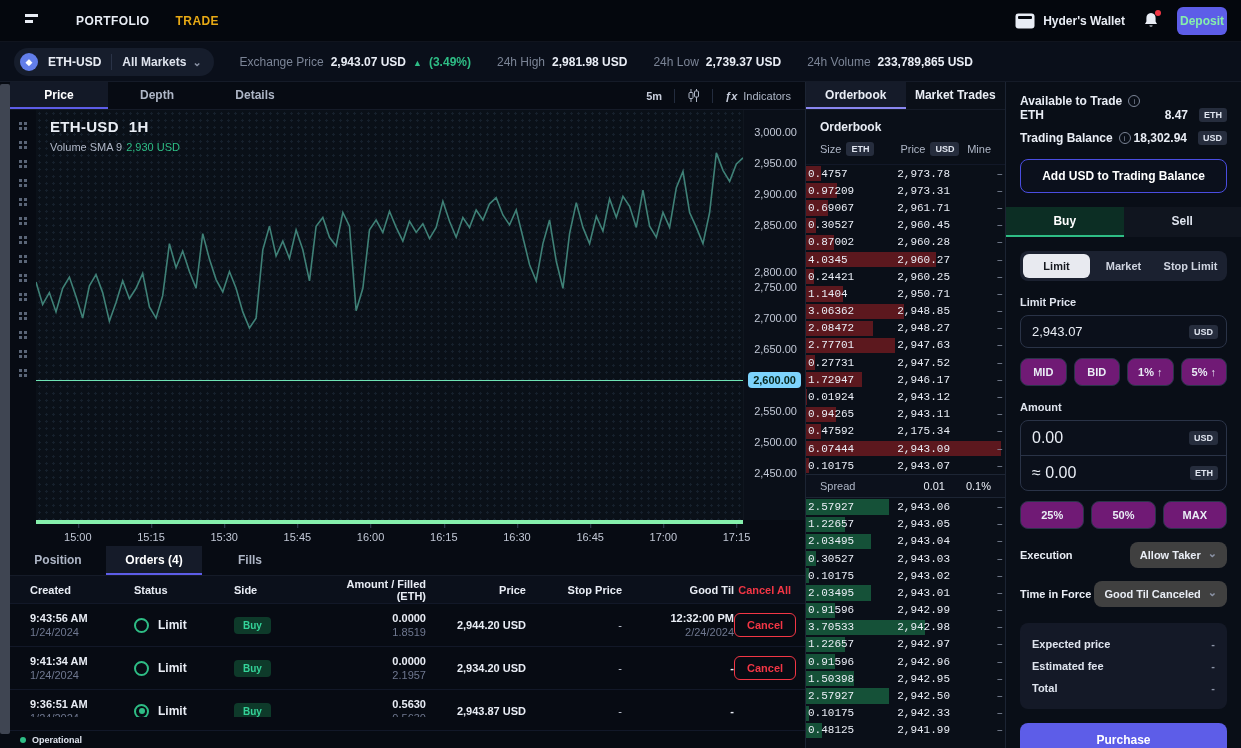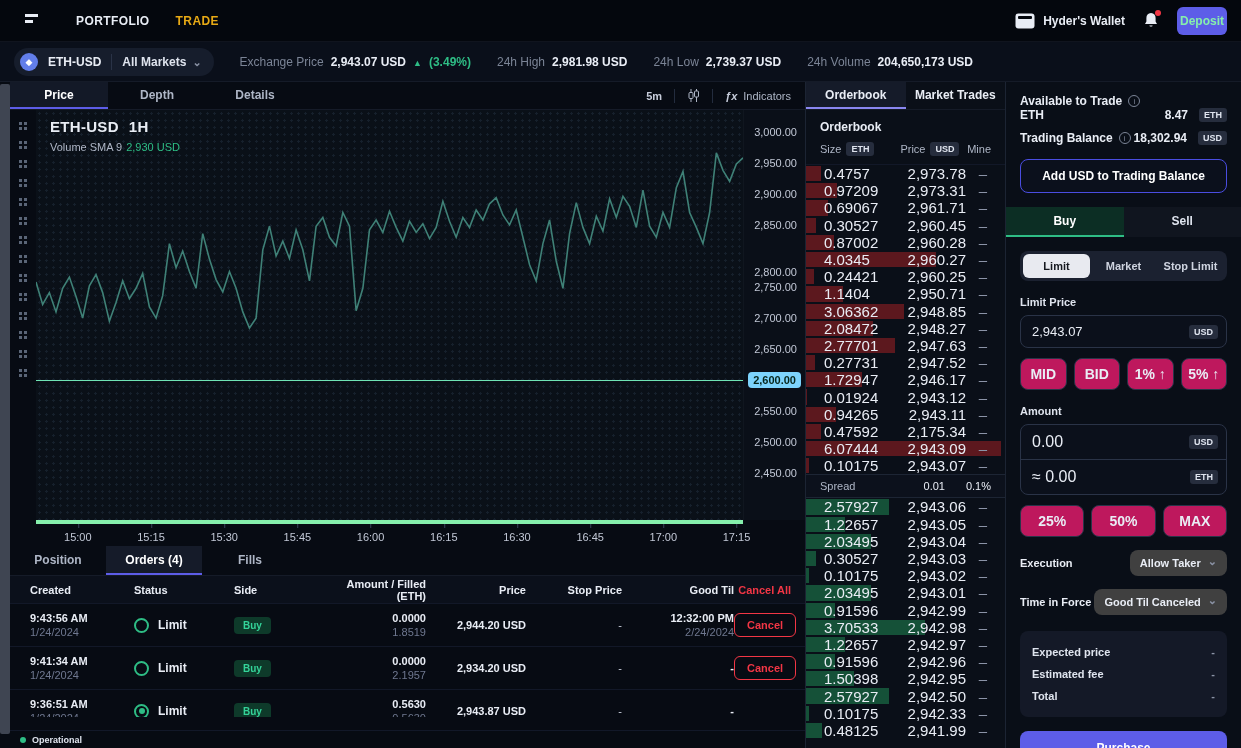--- a/index.html
+++ b/index.html
@@ -100,21 +100,21 @@
   
   .ob-tabs { display:flex; height:28px; border-bottom:1px solid #151b28; }
   .obtab { flex:1; display:flex; align-items:center; justify-content:center; font-size:12px; font-weight:bold; color:#e9edf5; cursor:pointer; border-bottom:2px solid transparent; }
   .obtab.active { background:#151b29; border-bottom-color:#8a87f0; }
   .ob-title { font-size:12px; font-weight:bold; padding:10px 14px 6px; }
   .ob-colhead { display:flex; align-items:center; padding:2px 14px 8px; font-size:11px; color:#aeb6c6; border-bottom:1px solid #121828; }
   .unit-badge { background:#262d3d; color:#dfe4ee; font-size:9px; font-weight:bold; padding:2px 5px; border-radius:3px; margin-left:5px; }
   .ob-colhead .mid { margin-left:26px; }
   .ob-colhead .mine { margin-left:auto; }
   .ob-rows { }
-  .ob-row { position:relative; height:17.2px; display:flex; align-items:center; padding:0 18px; font-size:15px; }
+  .ob-row { position:relative; height:17.2px; display:flex; align-items:center; padding:0 2px; font-size:11px;font-family:Liberation Mono, monospace; }
   .ob-bar { position:absolute; left:0; top:1px; bottom:1px; z-index:0; }
   .ask .ob-bar { background:#5c181e; }
   .bid .ob-bar { background:#155138; }
   .ob-size { position:relative; z-index:1; width:72px; color:#e9edf5; }
   .ob-price { position:relative; z-index:1; width:70px; text-align:right; color:#e9edf5; }
   .ob-mine { position:relative; z-index:1; margin-left:auto; color:#8b93a6; }
   .spread-row { display:flex; align-items:center; height:24px; padding:0 14px; font-size:11px; border-top:1px solid #1d2534; border-bottom:1px solid #1d2534; background:#0c111c; }
   .spread-row .s-lbl { color:#aeb6c6; }
   .spread-row .s-val { margin-left:auto; color:#e9edf5; }
   .spread-row .s-pct { width:46px; text-align:right; color:#e9edf5; }
@@ -135,21 +135,21 @@
   .seg-btn { flex:1; text-align:center; font-size:11px; font-weight:bold; color:#cfd4e0; padding:6px 0; border-radius:6px; cursor:pointer; white-space:nowrap; }
   .seg-btn.active { background:#e8eaf0; color:#15181f; }
   .fld-label { font-size:11px; font-weight:bold; color:#dfe4ee; margin-top:15px; }
   .inputbox { margin-top:7px; display:flex; align-items:center; border:1px solid #2a3347; border-radius:8px; padding:8px 8px 8px 11px; background:#0b101b; }
   .inputbox .val { font-size:13px; color:#e9edf5; }
   .inputbox .badge { margin-left:auto; }
   .amount-group { margin-top:7px; border:1px solid #2a3347; border-radius:8px; background:#0b101b; }
   .amount-group .arow { display:flex; align-items:center; padding:8px 8px 8px 11px; }
   .amount-group .arow + .arow { border-top:1px solid #2a3347; }
   .btn-row { display:flex; gap:7px; margin-top:10px; }
-  .ghost-btn { flex:1; background:#be185d; border:1px solid #2a3449; color:#e9edf5; font-size:14px; font-weight:bold; padding:7px 0; border-radius:8px; cursor:pointer; font-family:inherit; white-space:nowrap; }
+  .ghost-btn { flex:1; background:#701a75; border:1px solid #2a3449; color:#e9edf5; font-size:11px; font-weight:bold; padding:7px 0; border-radius:8px; cursor:pointer; font-family:inherit; white-space:nowrap; }
   .dd-row { display:flex; align-items:center; margin-top:13px; }
   .dd-row .rp-label { font-size:11px; }
   .dd-btn { margin-left:auto; background:#404040; border:none; color:#e9edf5; font-size:11px; font-weight:bold; padding:7px 10px; border-radius:8px; cursor:pointer; font-family:inherit; display:flex; gap:7px; }
   .summary { margin-top:16px; background:#141927; border-radius:8px; padding:10px 12px; }
   .sum-row { display:flex; font-size:11px; font-weight:bold; color:#dfe4ee; padding:5px 0; }
   .sum-row .sv { margin-left:auto; color:#8b93a6; }
   .purchase { margin-top:14px; width:100%; background:#5d5de8; border:none; color:#fff; font-size:12px; font-weight:bold; padding:10px 0; border-radius:8px; cursor:pointer; font-family:inherit; }
 </style>
 </head>
 <body>
@@ -204,21 +204,21 @@
     <div class="stat">
       <span class="lbl">24h High</span>
         <span class="val">2,981.98 USD</span>
     </div>
     <div class="stat">
       <span class="lbl">24h Low</span>
         <span class="val">2,739.37 USD</span>
     </div>
     <div class="stat">
       <span class="lbl">24h Volume</span>
-        <span class="val">204,650,173 USD</span>
+        <span class="val">233,789,865 USD</span>
     </div>
   </div>
 
   <div class="left-col">
     <div class="side-strip"></div>
 
     <div class="chart-tabs">
       <div id="chart-tab-group" style="display:flex">
           <div class="ctab active">Price</div>
           <div class="ctab">Depth</div>

